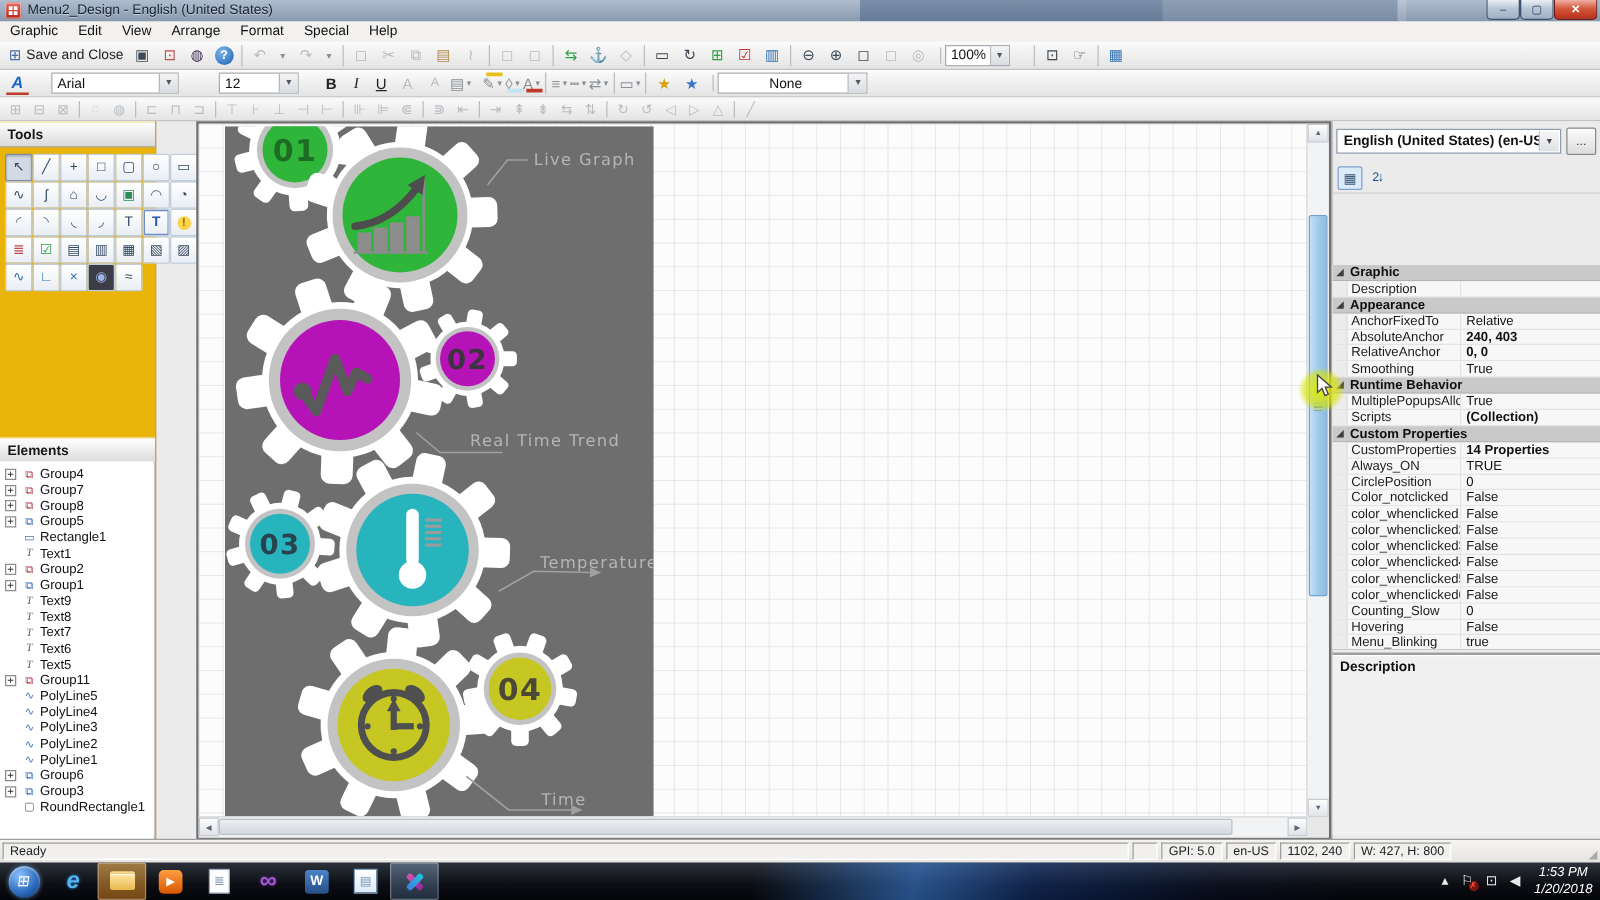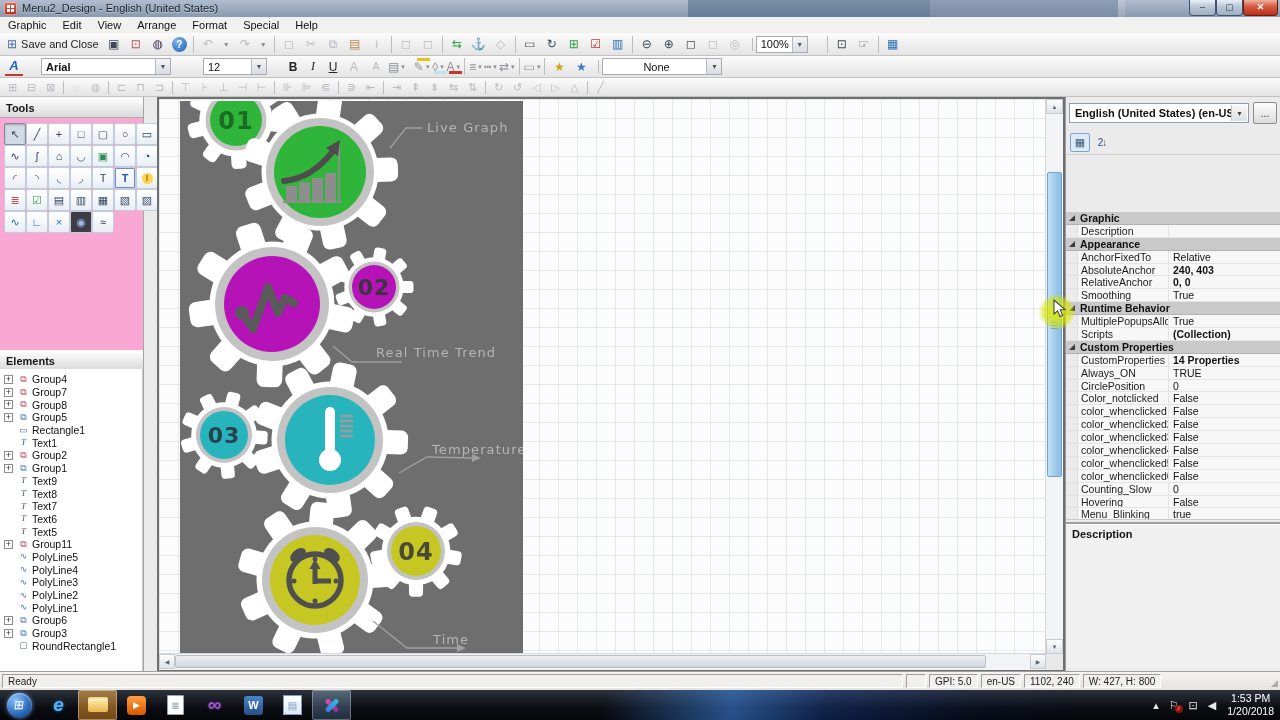--- a/index.html
+++ b/index.html
@@ -59,41 +59,41 @@
   .blue2{color:#2e6fb2;}
   .paste{color:#b08a4f;}
   .savebtn{display:flex;align-items:center;height:20px;padding:0 4px;border-radius:2px;}
   .savebtn .ic{color:#4a6fa5;font-size:12px;margin-right:4px;}
   .savebtn .lbl{font-size:11px;color:#222;}
   .combo{height:17px;background:#fff;border:1px solid #a9adb3;display:flex;align-items:center;
     font-size:11px;color:#111;padding-left:4px;position:relative;margin:0 16px;box-sizing:border-box;}
   .combo .caret{position:absolute;right:0;top:0;bottom:0;width:14px;background:linear-gradient(#f4f4f4,#d9dde2);
     border-left:1px solid #b6bac0;display:flex;align-items:center;justify-content:center;font-size:7px;color:#4e5760;}
   .c-zoom{width:52px;}
-  .c-font{width:130px;font-weight:bold;}
+  .c-font{width:102px;}
   .c-size{width:64px;}
   .c-style{width:120px;padding-left:40px;}
   .fontlogo{font-weight:bold;font-style:italic;color:#1b66c9;font-size:13px;min-width:18px;
     border-bottom:2px solid #c0392b;height:16px;display:flex;align-items:center;justify-content:center;margin:0 2px;}
   .fbtn{min-width:18px;height:18px;display:flex;align-items:center;justify-content:center;
     font-size:12px;color:#222;margin:0 1px;border-radius:2px;}
   .fb-b{font-weight:bold;}
   .fb-i{font-style:italic;font-family:"Liberation Serif",serif;}
   .fb-u{text-decoration:underline;}
   .fico{font-size:12px;}
   .fico.sm i{font-size:10px;}
   .fico.dd::after{content:"▾";font-size:7px;color:#8a8f95;margin-left:2px;}
   .fico.pen::before{content:"";position:absolute;left:3px;bottom:2px;width:13px;height:3px;background:#e8c21a;}
   .fico.fill::before{content:"";position:absolute;left:3px;bottom:2px;width:13px;height:3px;background:#bfe2f5;}
   .fico.fontc::before{content:"";position:absolute;left:3px;bottom:2px;width:13px;height:3px;background:#c0392b;}
   .fico.gold i{color:#d8a012;}
   .fico.bluestar i{color:#3b78c9;}
 
   
-  .leftpanel{position:absolute;left:0;top:97px;width:144px;bottom:48px;background:#f9a8d4;
+  .leftpanel{position:absolute;left:0;top:97px;width:125px;bottom:48px;background:#eab308;
     border-right:1px solid #a5a5a5;box-sizing:border-box;}
   .phdr{height:19px;background:linear-gradient(#fefefe,#dadada);border-bottom:1px solid #adadad;
     border-top:1px solid #f6f6f6;display:flex;align-items:center;padding-left:6px;
     font-size:11px;font-weight:bold;color:#161616;}
   .toolsgrid{padding:5px 4px;display:grid;grid-template-columns:repeat(7,21px);grid-auto-rows:21px;gap:1px;}
   .tool{width:20px;height:20px;border:1px solid #c2cddc;border-radius:2px;
     background:linear-gradient(#ffffff,#e9eef5);display:flex;align-items:center;justify-content:center;}
   .tool .tglyph{font-size:11px;color:#34495e;line-height:1;}
   .tool.sel{background:#d2dae5;border-color:#7d8da3;box-shadow:inset 0 1px 2px rgba(0,0,0,.25);}
   .tool.img .tglyph{color:#2e8b57;}
@@ -217,21 +217,21 @@
     display:flex;align-items:center;justify-content:center;}
   .t-note .tbic::before{content:"▤";color:#7d9cc0;font-size:10px;}
   .t-designer .tbic{width:20px;height:20px;position:relative;}
   .t-designer .tbic::before,.t-designer .tbic::after{content:"";position:absolute;left:2px;top:8px;width:16px;height:5px;border-radius:2px;}
   .t-designer .tbic::before{background:linear-gradient(90deg,#e04fae,#8e2a9e);transform:rotate(45deg);}
   .t-designer .tbic::after{background:linear-gradient(90deg,#3d7de0,#23c3d8);transform:rotate(-45deg);}
   .tray{margin-left:auto;display:flex;align-items:center;height:30px;padding-right:6px;}
   .tray-ic{color:#e8e8e8;font-size:11px;margin:0 5px;position:relative;line-height:1;}
   .tray-ic.flag::after{content:"✗";position:absolute;right:-4px;bottom:-2px;color:#ff5544;
     background:#801410;border-radius:50%;font-size:7px;width:8px;height:8px;display:flex;align-items:center;justify-content:center;}
-  .clock{color:#fff;font-size:10.5px;text-align:center;line-height:1.25;margin-left:6px;}
+  .clock{color:#fff;font-size:10.5px;text-align:center;line-height:1.25;margin-left:6px;font-style:italic;}
 
   
   .cursor-glow{position:absolute;left:1032px;top:288px;width:50px;height:48px;border-radius:50%;z-index:50;
     background:radial-gradient(closest-side,rgba(225,235,0,.95),rgba(215,228,0,.6) 55%,rgba(215,228,0,0) 75%);pointer-events:none;}
   .cursor{position:absolute;left:1053px;top:299px;z-index:51;pointer-events:none;}
 
   .glabel{fill:#b5b5b5;font-size:13px;letter-spacing:1.1px;font-family:"DejaVu Sans",sans-serif;}
   .gnum{font-family:"DejaVu Sans",sans-serif;font-weight:bold;text-anchor:middle;letter-spacing:1px;}
 </style>
 </head>

